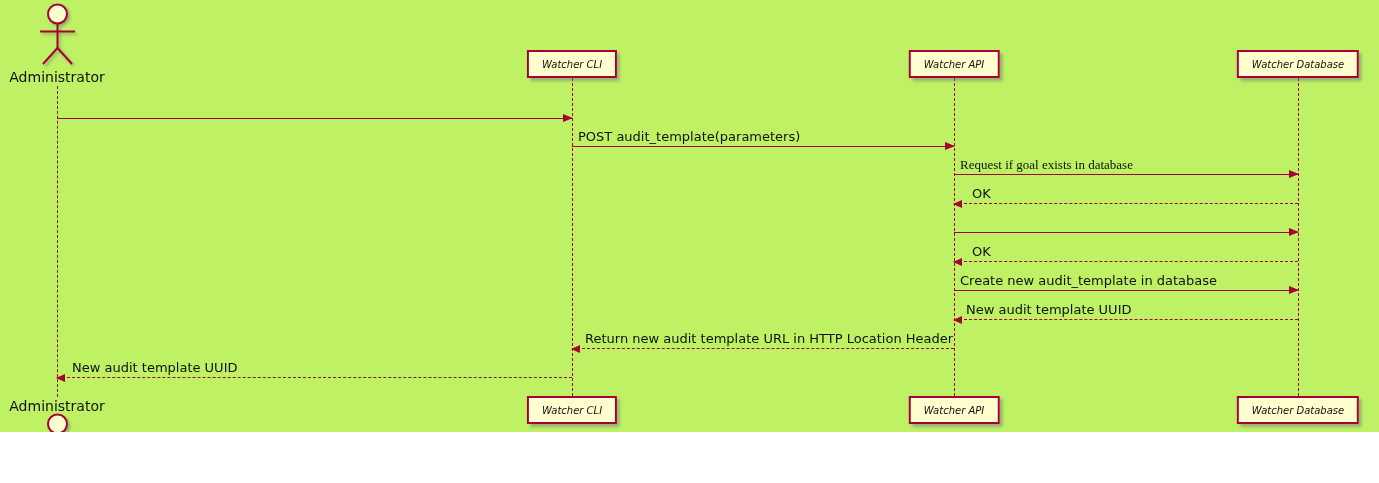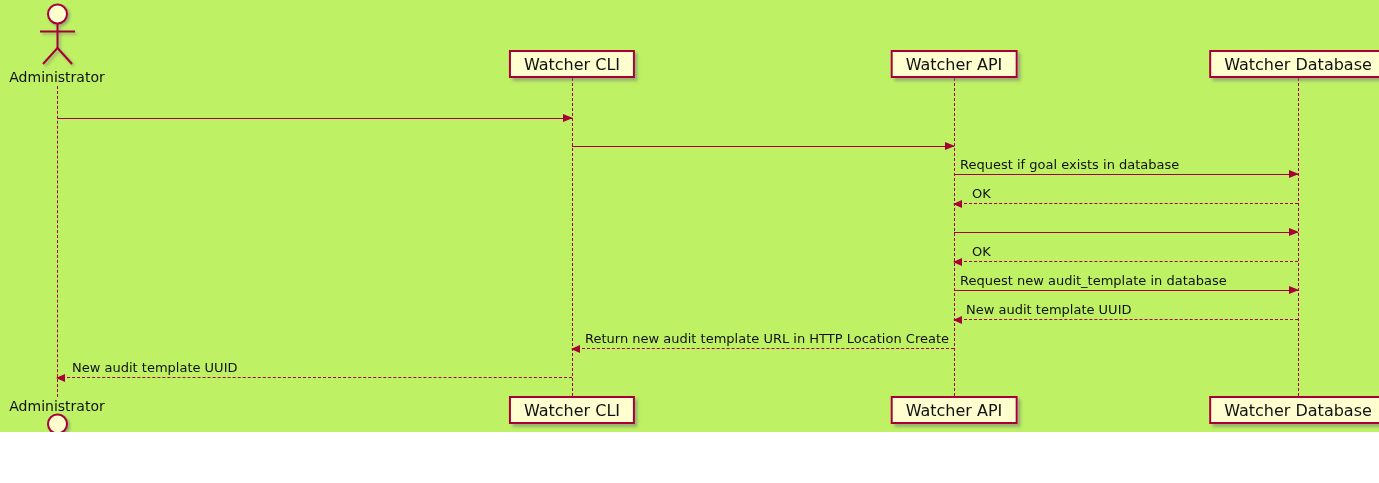--- a/index.html
+++ b/index.html
@@ -26,23 +26,24 @@
   }
   .pbox {
     position: absolute;
     transform: translateX(-50%);
     height: 28px;
     line-height: 25px;
     padding: 0 13px;
     background: var(--boxfill);
     border: 2px solid var(--accent);
     color: var(--ink);
-    font-size: 16px;
+    font-size: 10px;
     white-space: nowrap;
     box-shadow: 3px 3px 3px rgba(120,120,120,0.55);
+    font-style: italic;
   }
   .actor-label {
     position: absolute;
     transform: translateX(-50%);
     font-size: 14px;
     color: var(--ink);
     white-space: nowrap;
   }
   .actor-figure {
     position: absolute;
@@ -97,54 +98,55 @@
   <div class="actor-label" style="left:57px; top:69px;">Administrator</div>
 
   <div class="pbox" style="left:572px; top:50px;">Watcher CLI</div>
   <div class="pbox" style="left:954px; top:50px;">Watcher API</div>
   <div class="pbox" style="left:1298px; top:50px;">Watcher Database</div>
 
   <div class="arrow" style="left:57px; top:118px; width:515px;">
     <span class="ah ah-r"></span>
   </div>
 
+  <div class="msg-label" style="left:578px; top:129px;">POST audit_template(parameters)</div>
   <div class="arrow" style="left:572px; top:146px; width:382px;">
     <span class="ah ah-r"></span>
   </div>
 
-  <div class="msg-label" style="left:960px; top:157px;">Request if goal exists in database</div>
+  <div class="msg-label" style="left:960px; top:157px;font-family:Liberation Serif, serif;">Request if goal exists in database</div>
   <div class="arrow" style="left:954px; top:174px; width:344px;">
     <span class="ah ah-r"></span>
   </div>
 
   <div class="msg-label" style="left:972px; top:186px;">OK</div>
   <div class="arrow dashed" style="left:954px; top:203px; width:344px;">
     <span class="ah ah-l"></span>
   </div>
 
   <div class="arrow" style="left:954px; top:232px; width:344px;">
     <span class="ah ah-r"></span>
   </div>
 
   <div class="msg-label" style="left:972px; top:244px;">OK</div>
   <div class="arrow dashed" style="left:954px; top:261px; width:344px;">
     <span class="ah ah-l"></span>
   </div>
 
-  <div class="msg-label" style="left:960px; top:273px;">Request new audit_template in database</div>
+  <div class="msg-label" style="left:960px; top:273px;">Create new audit_template in database</div>
   <div class="arrow" style="left:954px; top:290px; width:344px;">
     <span class="ah ah-r"></span>
   </div>
 
   <div class="msg-label" style="left:966px; top:302px;">New audit template UUID</div>
   <div class="arrow dashed" style="left:954px; top:319px; width:344px;">
     <span class="ah ah-l"></span>
   </div>
 
-  <div class="msg-label" style="left:585px; top:331px;">Return new audit template URL in HTTP Location Create</div>
+  <div class="msg-label" style="left:585px; top:331px;">Return new audit template URL in HTTP Location Header</div>
   <div class="arrow dashed" style="left:572px; top:348px; width:382px;">
     <span class="ah ah-l"></span>
   </div>
 
   <div class="msg-label" style="left:72px; top:360px;">New audit template UUID</div>
   <div class="arrow dashed" style="left:57px; top:377px; width:515px;">
     <span class="ah ah-l"></span>
   </div>
 
   <div class="pbox" style="left:572px; top:396px;">Watcher CLI</div>

